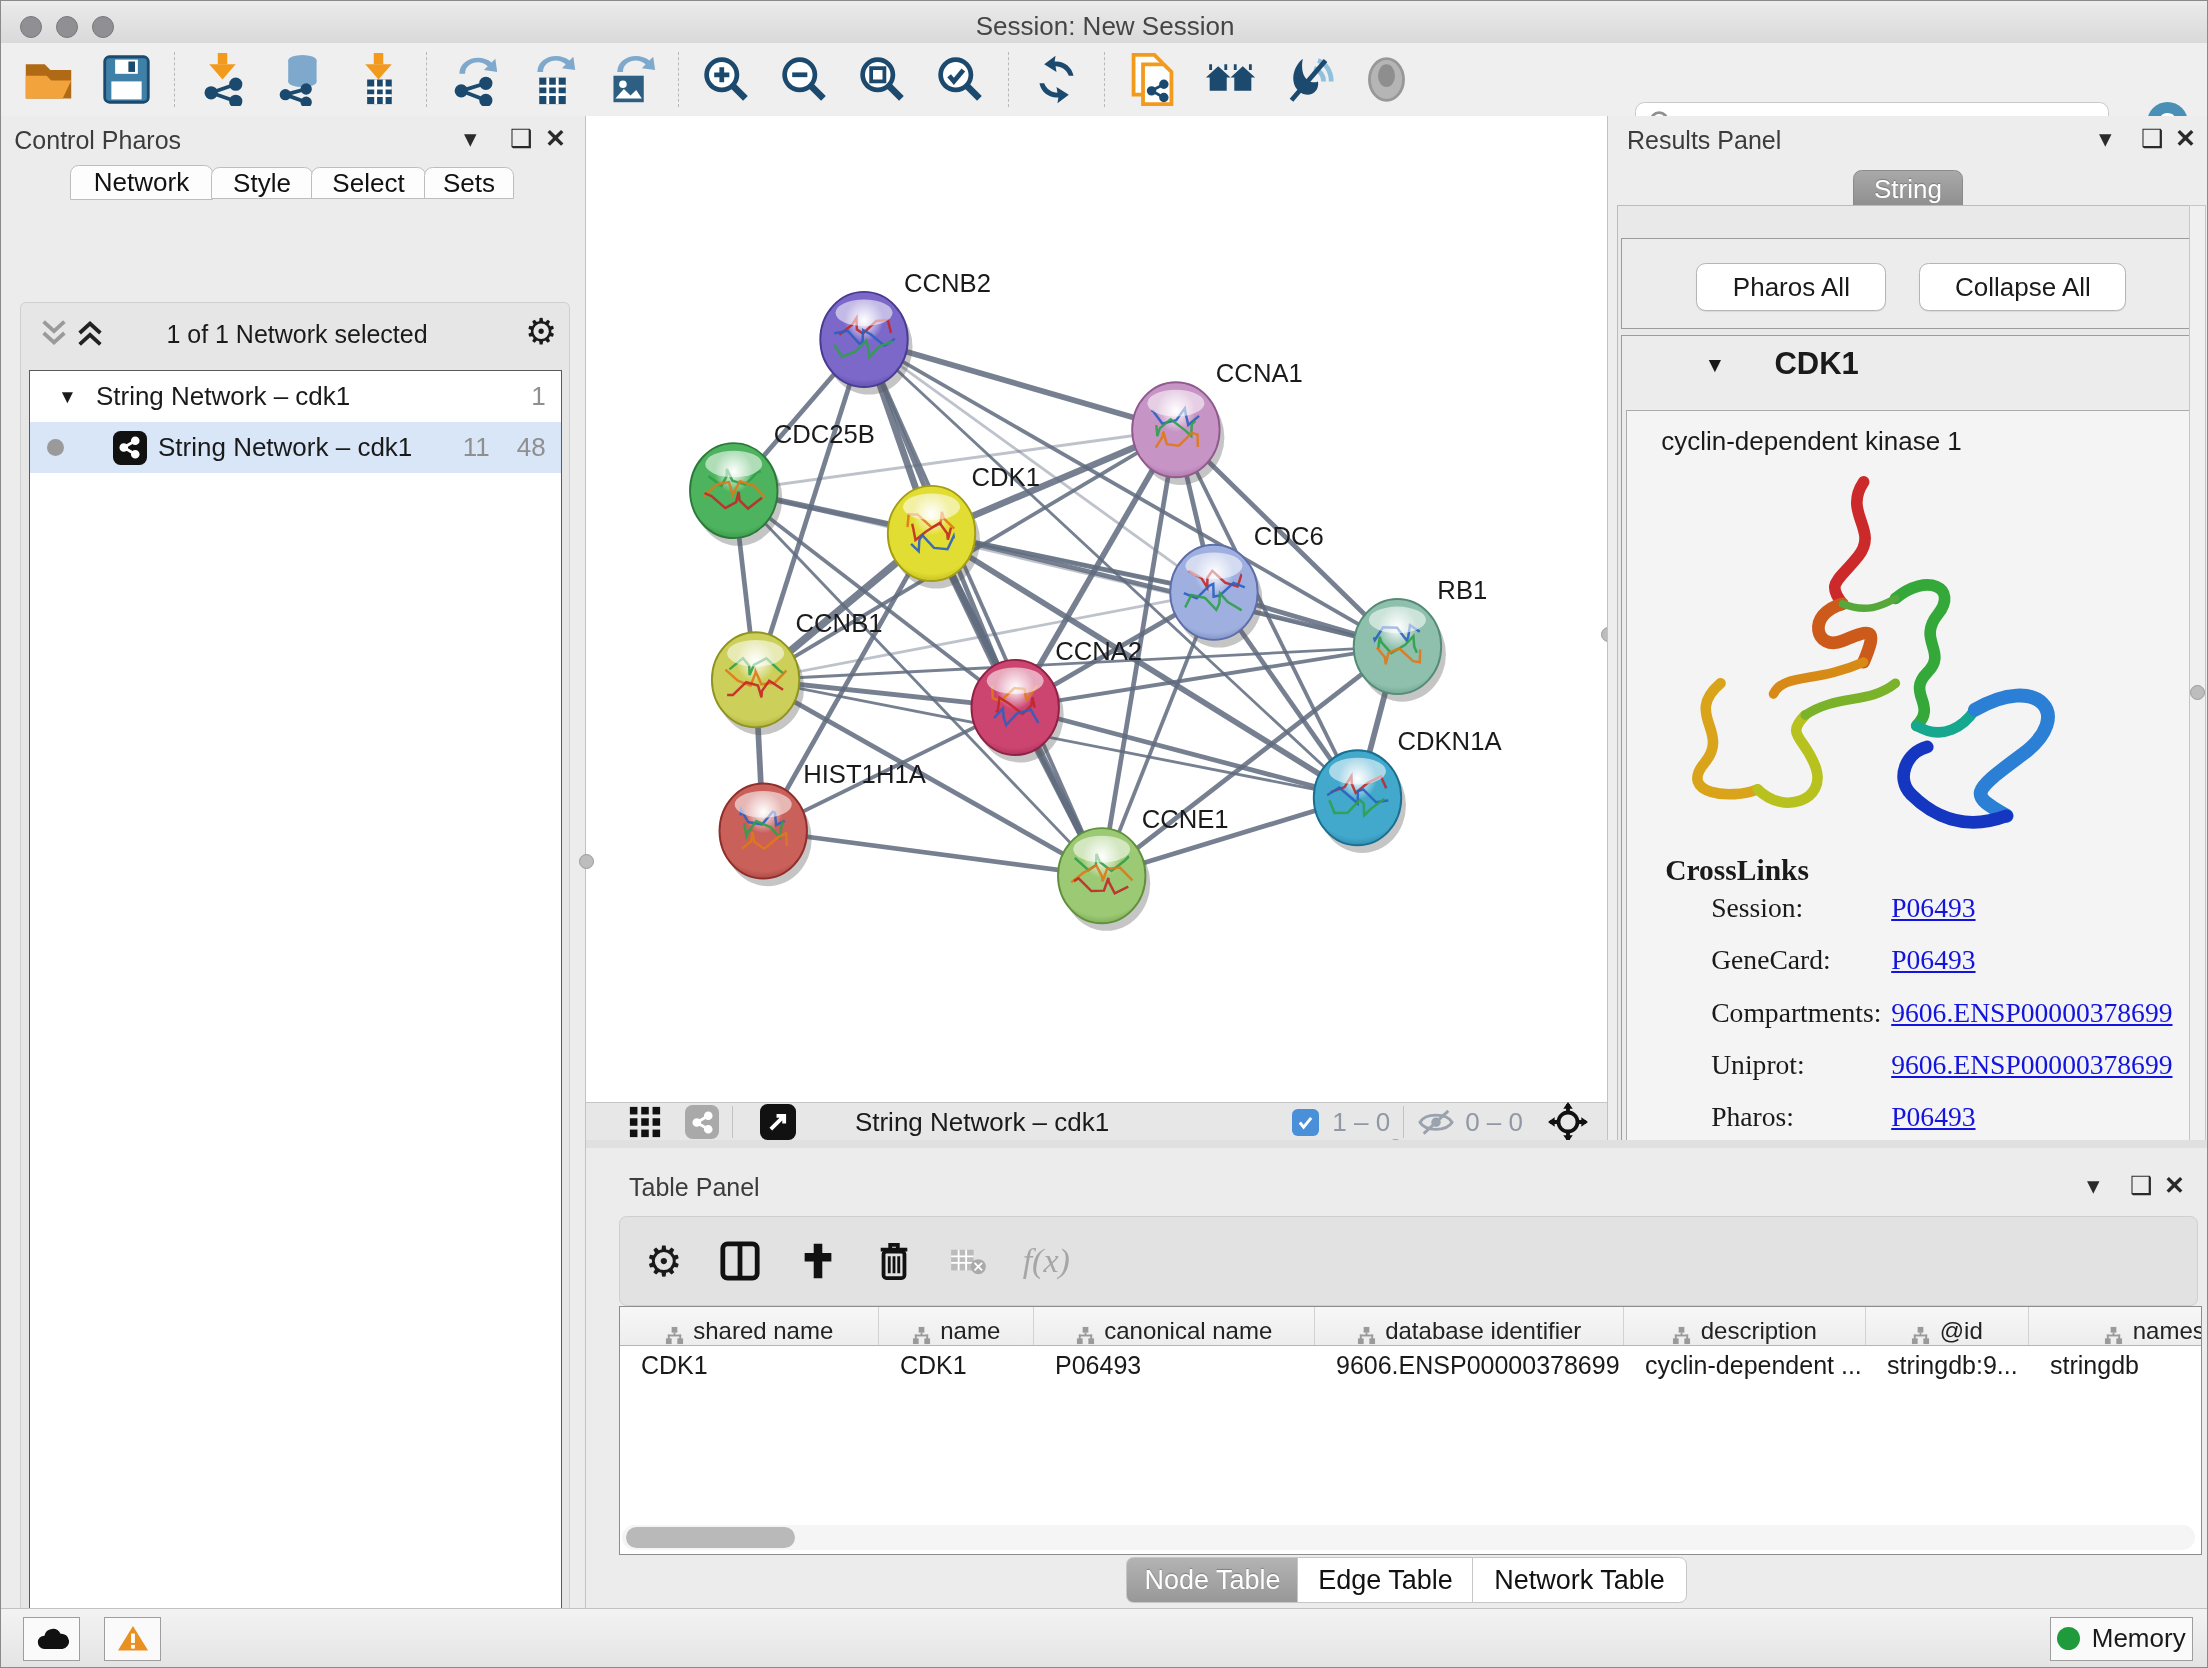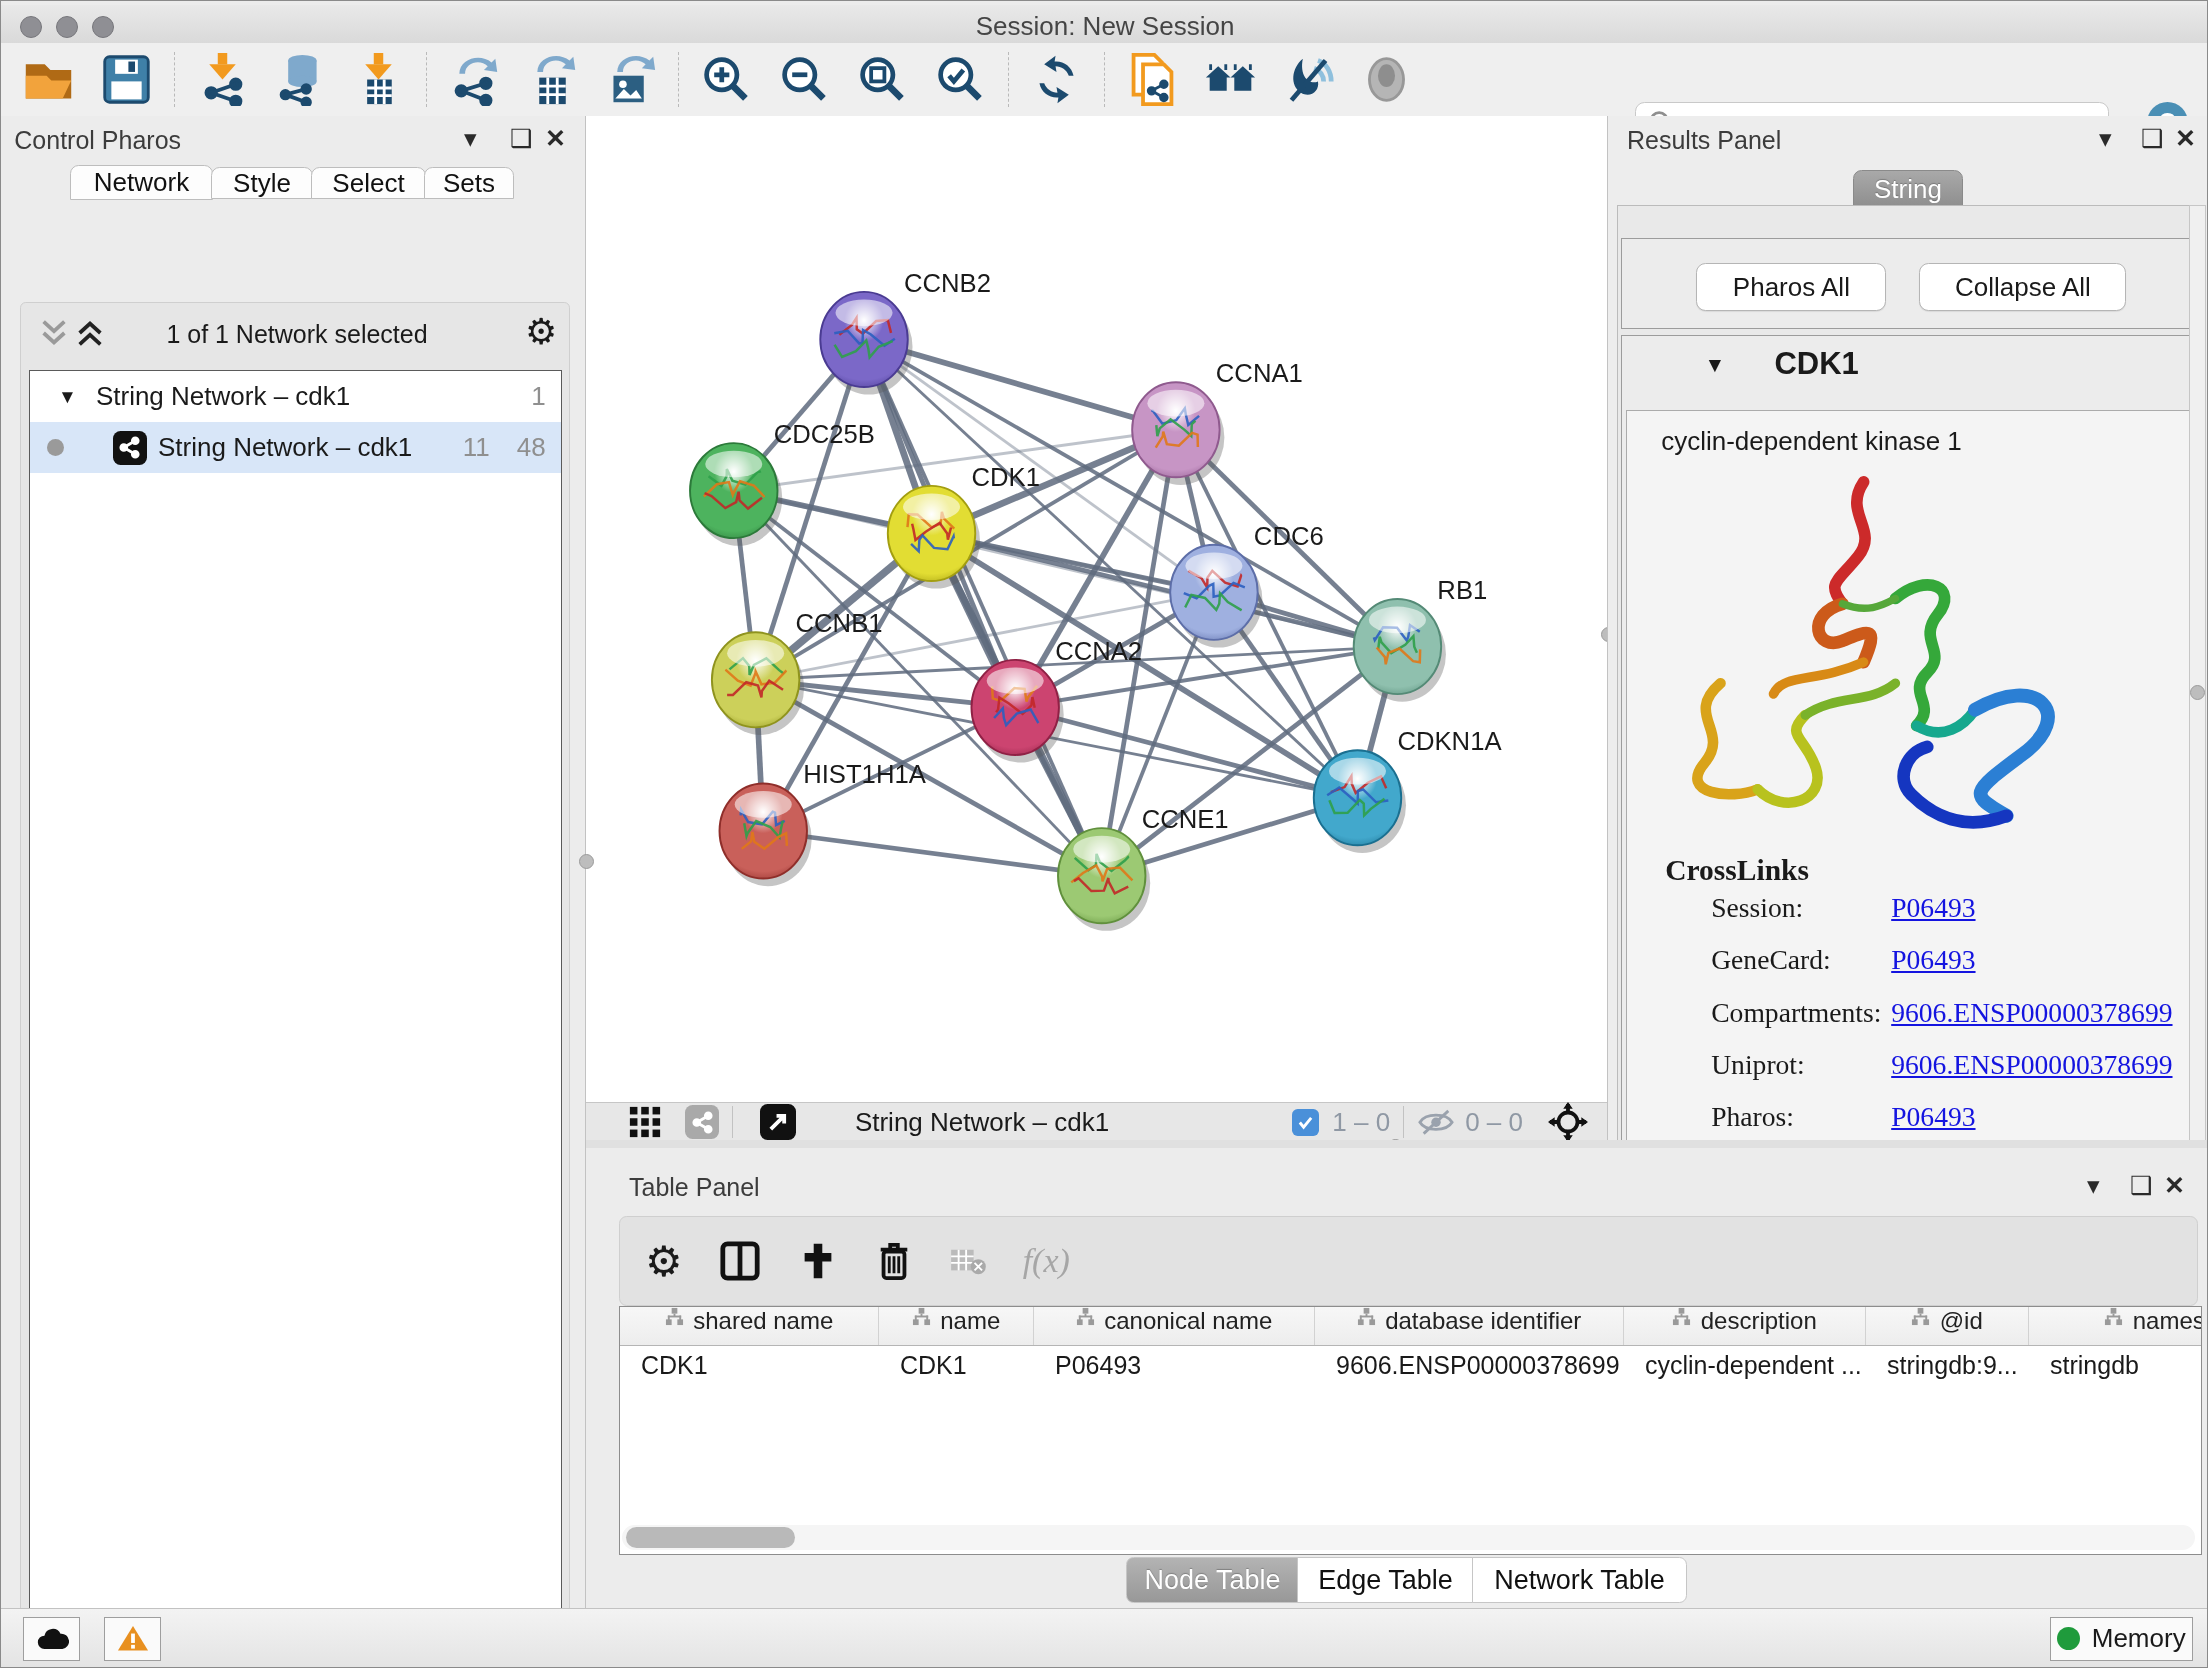--- a/index.html
+++ b/index.html
@@ -56,21 +56,21 @@
   .xl-label{position:absolute;left:84px;}
   .xl-link{position:absolute;left:264px;color:#1414e0;text-decoration:underline;}
   #rp-scroll{position:absolute;left:581px;top:89px;width:15px;height:985px;background:#f0f0f0;
              border:1px solid #c6c6c6;}
   
   #table-panel{left:585px;top:1147px;width:1624px;height:460px;background:#ececec;}
   #tp-toolbar{position:absolute;left:33px;top:68px;width:1579px;height:90px;background:#e2e2e2;
               border:1px solid #cfcfcf;border-radius:7.6px;display:flex;align-items:center;gap:36px;padding-left:25px;box-sizing:border-box;}
   #tp-table{position:absolute;left:33px;top:158px;width:1581px;height:247px;background:#fff;border:1.9px solid #8d8d8d;overflow:hidden;}
   #tp-header{display:flex;height:38px;background:linear-gradient(#f7f7f7,#ededed);border-bottom:1px solid #b5b5b5;}
-  .th{display:flex;align-items:flex-start;justify-content:center;gap:9.5px;font-size:24px;color:#222;
+  .th{display:flex;align-items:flex-end;justify-content:center;gap:9.5px;font-size:24px;color:#222;
       border-right:1px solid #d2d2d2;box-sizing:border-box;flex:0 0 auto;}
   #tp-row{display:flex;height:38px;align-items:center;font-size:25px;}
   .td{padding-left:21px;box-sizing:border-box;flex:0 0 auto;white-space:nowrap;overflow:hidden;}
   #tp-hscroll{position:absolute;left:1.9px;bottom:3.8px;width:1573px;height:25px;background:#f5f5f5;border-radius:12.4px;}
   #tp-thumb{position:absolute;left:3.8px;top:1.9px;width:169px;height:21px;background:#b9b9b9;border-radius:10.5px;}
   .btab{position:absolute;top:409px;height:44px;font-size:27px;display:flex;align-items:center;justify-content:center;
         background:#fff;border:1px solid #c6c6c6;color:#111;}
   .btab.active{background:linear-gradient(#b3b3b3,#989898);color:#fff;text-shadow:0 -1px 1px rgba(0,0,0,.25);text-align:center;}
   
   #statusbar{left:0;top:1607px;width:2208px;height:61px;background:linear-gradient(#f3f3f3,#e3e3e3);

